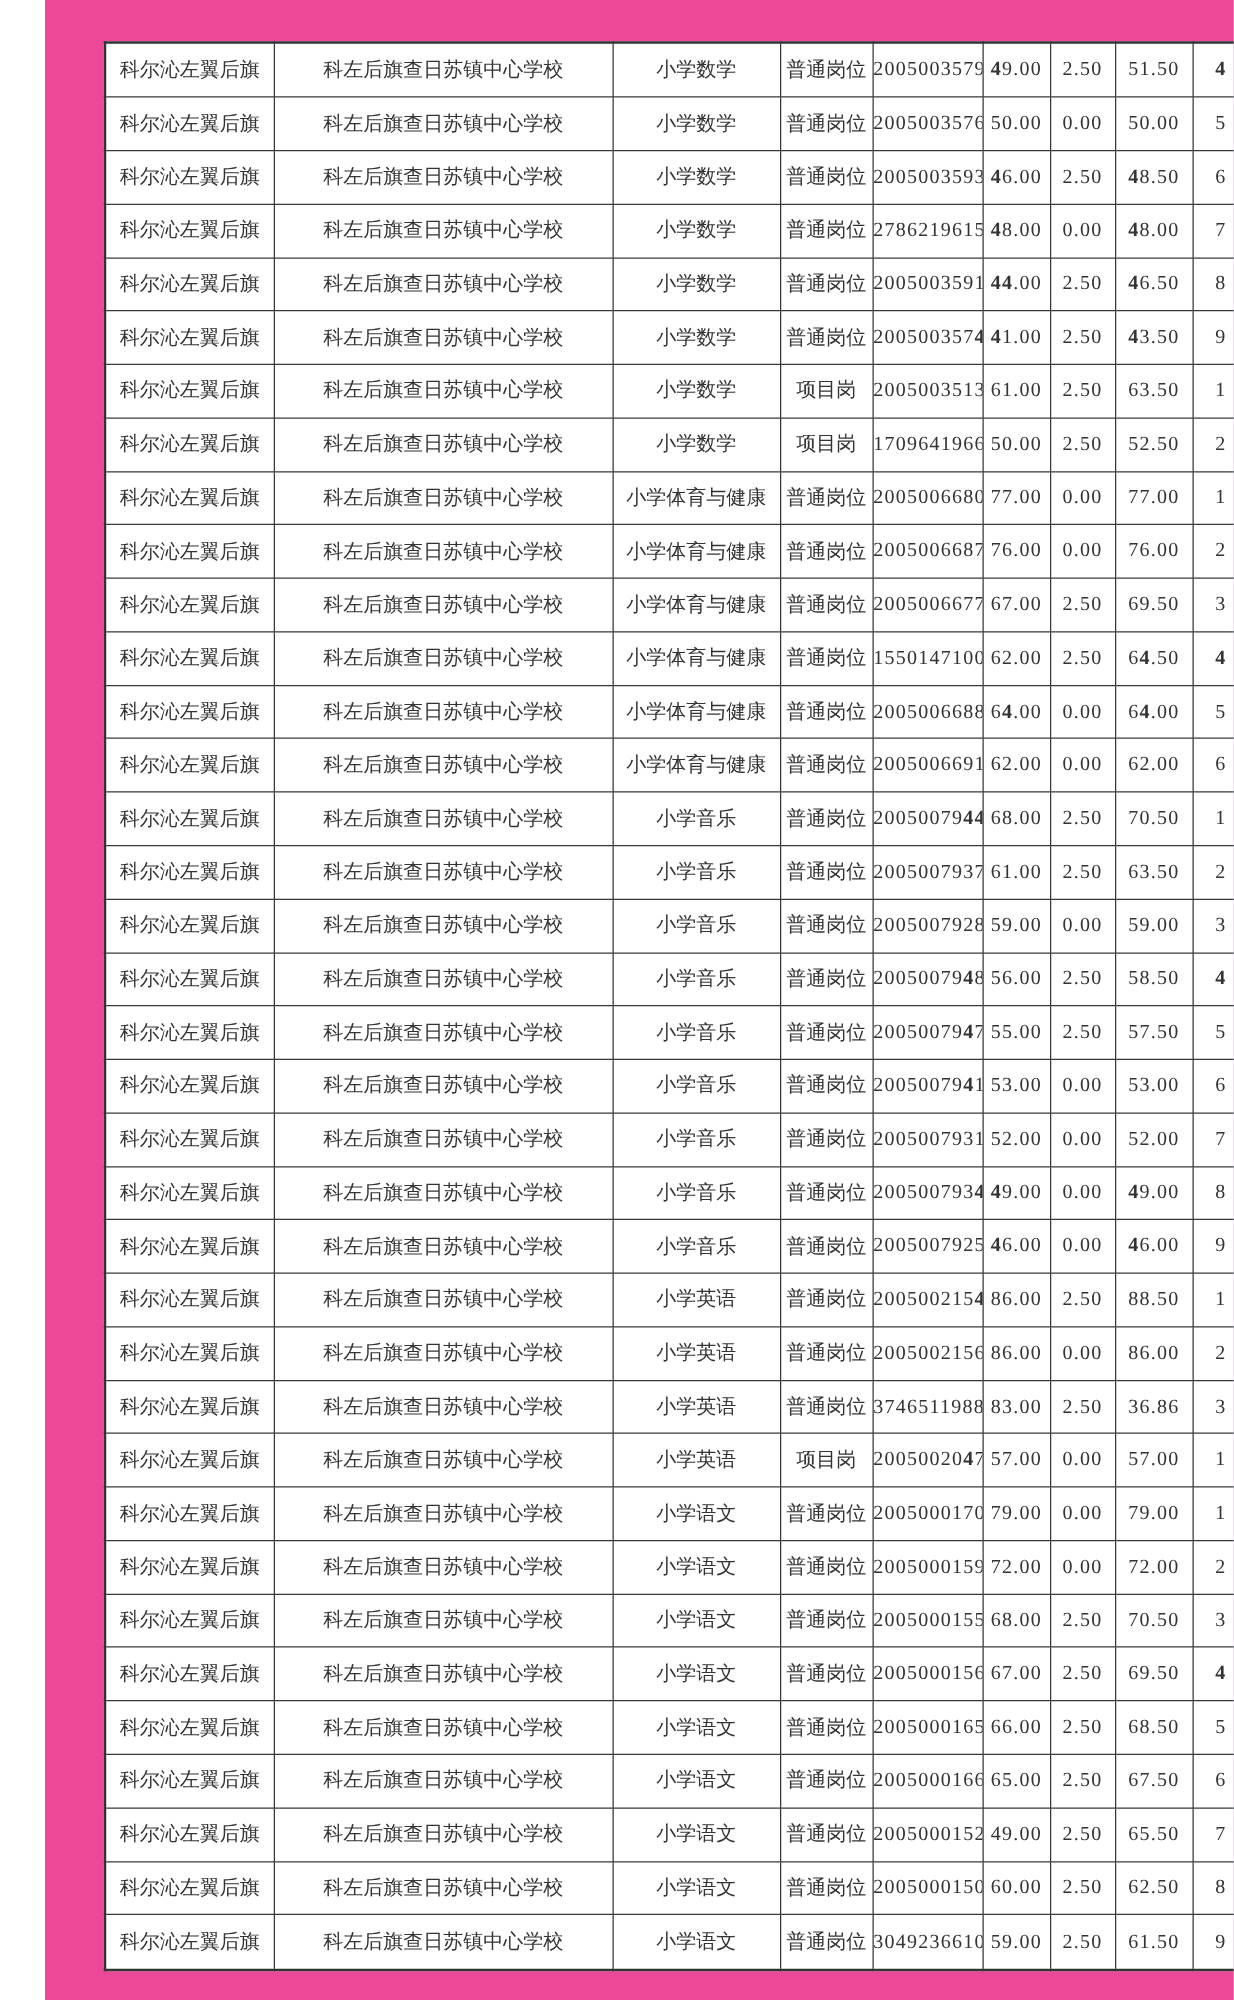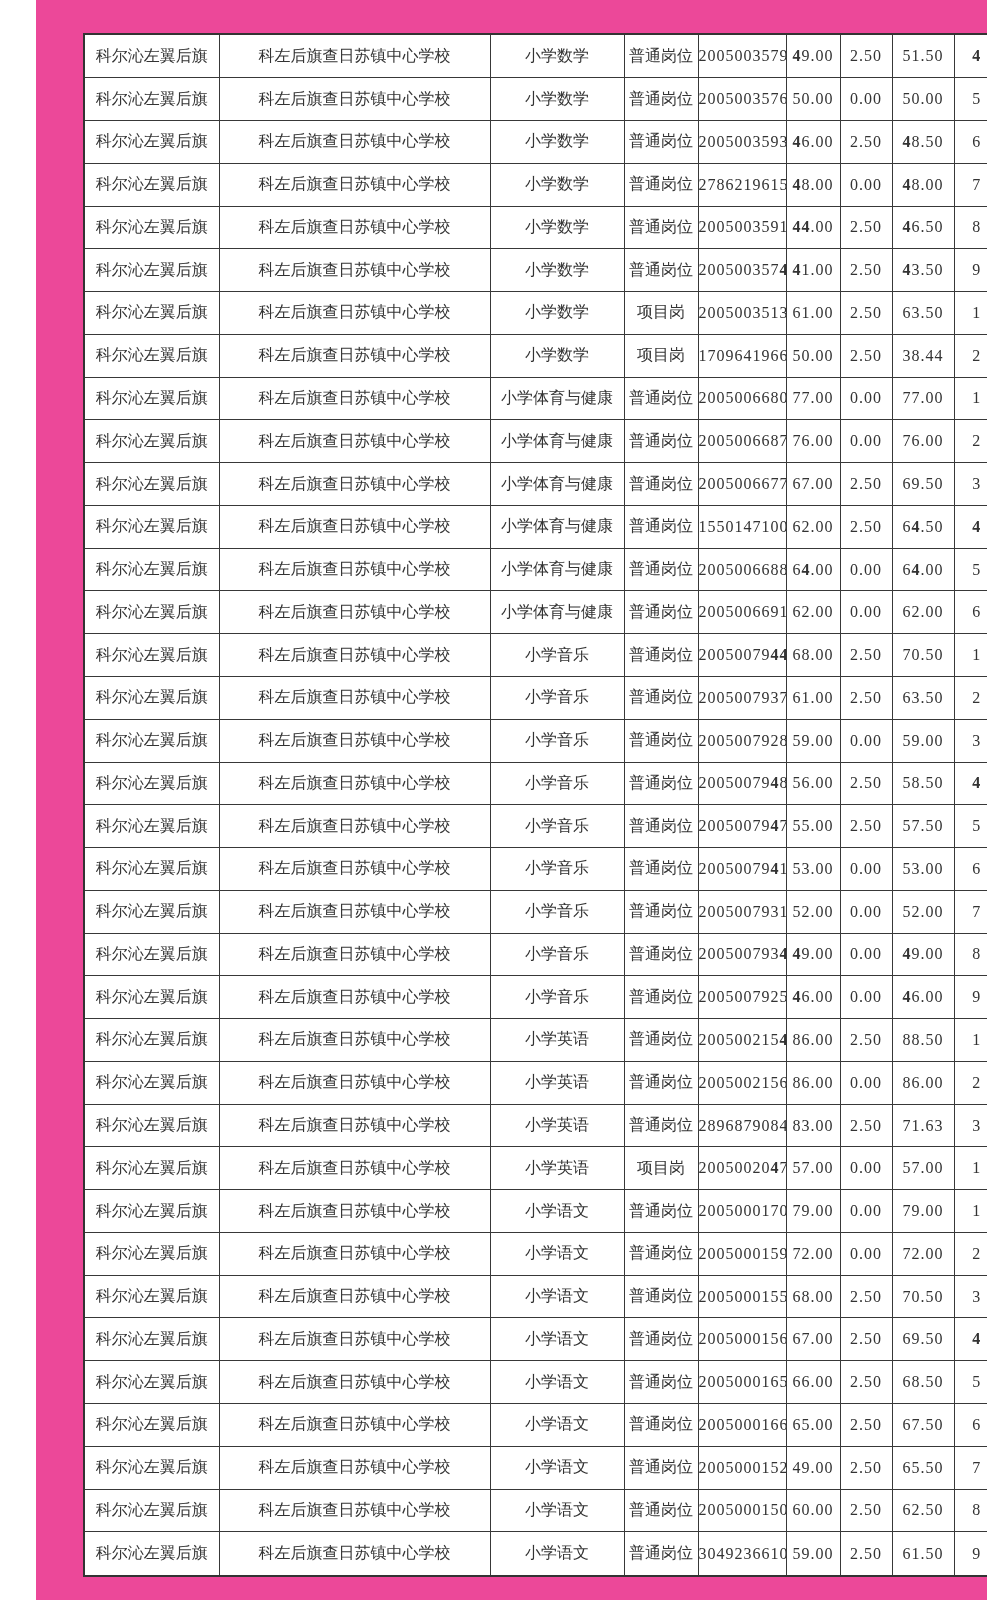--- a/index.html
+++ b/index.html
@@ -144,21 +144,21 @@
           <td class="num">1</td>
         </tr>
         <tr>
           <td>科尔沁左翼后旗</td>
           <td>科左后旗查日苏镇中心学校</td>
           <td>小学数学</td>
           <td>项目岗</td>
           <td class="num">1709641966</td>
           <td class="num">50.00</td>
           <td class="num">2.50</td>
-          <td class="num">38.44</td>
+          <td class="num">52.50</td>
           <td class="num">2</td>
         </tr>
         <tr>
           <td>科尔沁左翼后旗</td>
           <td>科左后旗查日苏镇中心学校</td>
           <td>小学体育与健康</td>
           <td>普通岗位</td>
           <td class="num">2005006680</td>
           <td class="num">77.00</td>
           <td class="num">0.00</td>
@@ -339,24 +339,24 @@
           <td class="num">86.00</td>
           <td class="num">0.00</td>
           <td class="num">86.00</td>
           <td class="num">2</td>
         </tr>
         <tr>
           <td>科尔沁左翼后旗</td>
           <td>科左后旗查日苏镇中心学校</td>
           <td>小学英语</td>
           <td>普通岗位</td>
-          <td class="num">2896879084</td>
+          <td class="num">3746511988</td>
           <td class="num">83.00</td>
           <td class="num">2.50</td>
-          <td class="num">71.63</td>
+          <td class="num">36.86</td>
           <td class="num">3</td>
         </tr>
         <tr>
           <td>科尔沁左翼后旗</td>
           <td>科左后旗查日苏镇中心学校</td>
           <td>小学英语</td>
           <td>项目岗</td>
           <td class="num">20050020<span class="d4">4</span>7</td>
           <td class="num">57.00</td>
           <td class="num">0.00</td>

